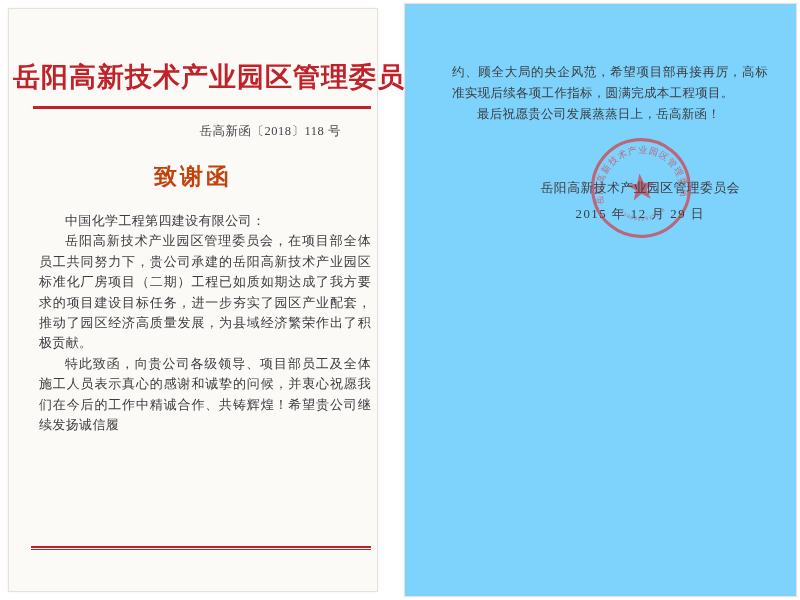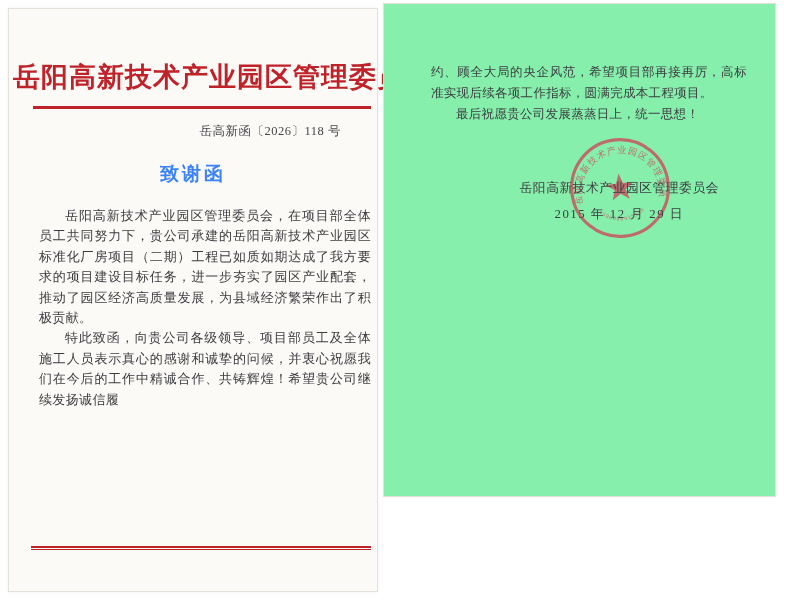--- a/index.html
+++ b/index.html
@@ -18,21 +18,21 @@
     color:var(--body-text);
     overflow:hidden;
   }
   .page{
     position:absolute;
     background:var(--page-bg);
     border:1px solid #e6e2da;
     box-shadow:0 0 3px rgba(0,0,0,0.06);
   }
   .page-left{left:8px;top:8px;width:370px;height:584px;}
-  .page-right{left:383px;top:3px;width:393px;height:494px;background:#86efac;}
+  .page-right{left:404px;top:3px;width:393px;height:594px;background:#7dd3fc;}
 
   
   .header-title{
     margin:50px 4px 0;
     text-align:center;
     font-size:27px;
     font-weight:bold;
     color:var(--header-red);
     letter-spacing:1px;
     white-space:nowrap;
@@ -46,23 +46,23 @@
     margin-top:14px;
     padding-right:36px;
     text-align:right;
     font-size:12.5px;
     color:#45454a;
     letter-spacing:0.5px;
   }
   .letter-title{
     margin-top:21px;
     text-align:center;
-    font-size:19px;
+    font-size:23px;
     font-weight:bold;
-    color:#3b82f6;
+    color:#c2410c;
     letter-spacing:3px;
   }
   .body-left{
     margin:19px 6px 0 30px;
     font-size:13px;
     line-height:20.4px;
     text-align:justify;
     letter-spacing:0.35px;
   }
   .body-left p{text-indent:2em;}
@@ -103,33 +103,34 @@
     opacity:0.82;
     z-index:1;
   }
 </style>
 </head>
 <body>
 
 <div class="page page-left">
   <div class="header-title">岳阳高新技术产业园区管理委员会</div>
   <div class="header-rule"></div>
-  <div class="doc-number">岳高新函〔2026〕118 号</div>
+  <div class="doc-number">岳高新函〔2018〕118 号</div>
   <div class="letter-title">致谢函</div>
   <div class="body-left">
+    <p class="recipient">中国化学工程第四建设有限公司：</p>
     <p>岳阳高新技术产业园区管理委员会，在项目部全体员工共同努力下，贵公司承建的岳阳高新技术产业园区标准化厂房项目（二期）工程已如质如期达成了我方要求的项目建设目标任务，进一步夯实了园区产业配套，推动了园区经济高质量发展，为县域经济繁荣作出了积极贡献。</p>
     <p>特此致函，向贵公司各级领导、项目部员工及全体施工人员表示真心的感谢和诚挚的问候，并衷心祝愿我们在今后的工作中精诚合作、共铸辉煌！希望贵公司继续发扬诚信履</p>
   </div>
   <div class="footer-rule"></div>
 </div>
 
 <div class="page page-right">
   <div class="body-right">
     <p class="para-continued">约、顾全大局的央企风范，希望项目部再接再厉，高标准实现后续各项工作指标，圆满完成本工程项目。</p>
-    <p class="closing-line">最后祝愿贵公司发展蒸蒸日上，统一思想！</p>
+    <p class="closing-line">最后祝愿贵公司发展蒸蒸日上，岳高新函！</p>
   </div>
 
   <div class="signature">
     <div class="sig-org">岳阳高新技术产业园区管理委员会</div>
     <div class="sig-date">2015 年 12 月 29 日</div>
   </div>
 
   <svg class="seal" viewBox="0 0 100 100" xmlns="http://www.w3.org/2000/svg">
     <defs>
       <path id="sealArcTop" d="M 13,63 A 38,38 0 1 1 87,63" fill="none"></path>

